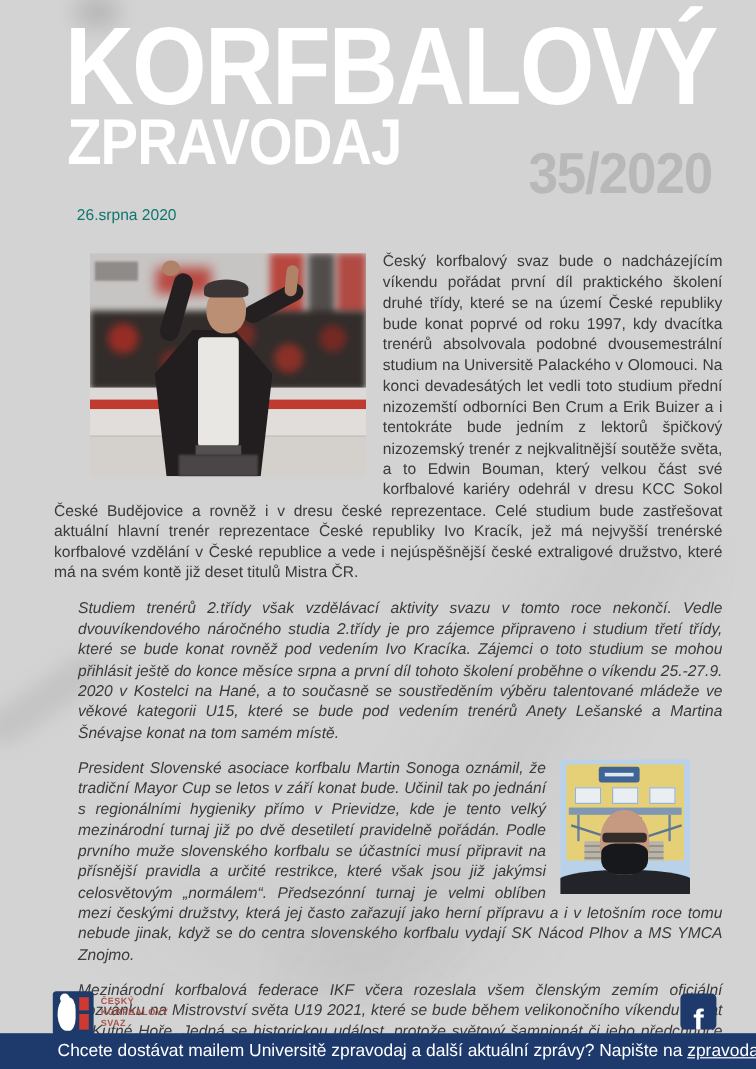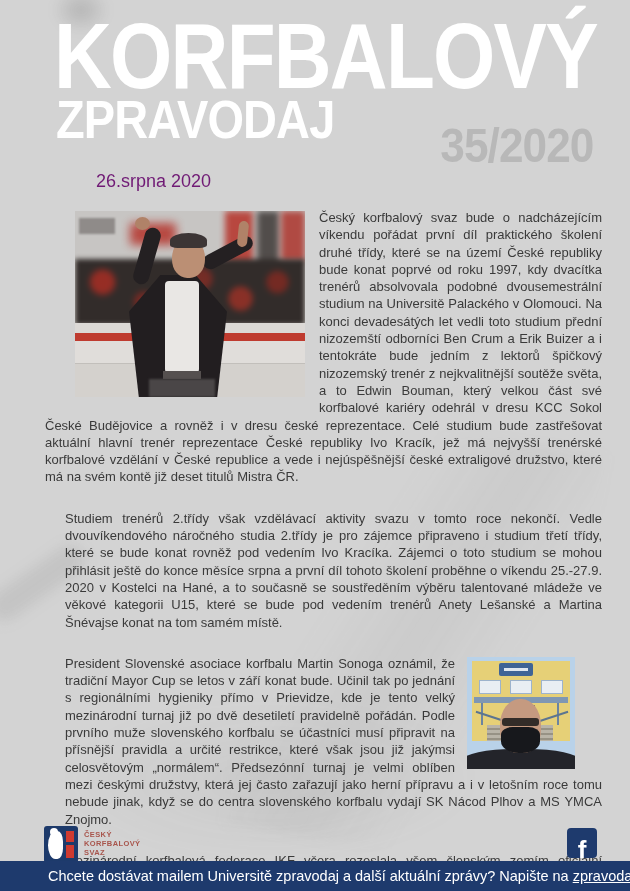--- a/index.html
+++ b/index.html
@@ -23,27 +23,27 @@
   
   .title1 { position:absolute; left:54px; top:10px; color:#ffffff;
     font-size:92px; font-weight:800; letter-spacing:-2px; line-height:1;
     transform:scaleX(.87); transform-origin:left top; white-space:nowrap; }
   .title2 { position:absolute; left:56px; top:92px; color:#ffffff;
     font-size:54px; font-weight:800; letter-spacing:-1px; line-height:1;
     transform:scaleX(.87); transform-origin:left top; white-space:nowrap; }
   .issue { position:absolute; right:36px; top:122px; color:#b8b8b8;
     font-size:48px; font-weight:800; letter-spacing:-1px; line-height:1;
     transform:scaleX(.92); transform-origin:right top; white-space:nowrap; }
-  .date { position:absolute; left:64px; top:171px; color:#701a75; font-size:18px;margin-left:32px; }
+  .date { position:absolute; left:64px; top:171px; color:#0f766e; font-size:13px; }
 
   
   .article { position:absolute; left:45px; top:209px; width:557px;
     text-align:justify; font-size:13px; line-height:17.3px; color:#3a3a3a; }
   .article p { margin:0; }
-  .article p + p { margin-top:24px; }
+  .article p + p { margin-top:12px;font-style:italic; }
   .p-indent { padding-left:20px; }
 
   
   .photo-coach { float:left; width:230px; height:186px; margin:2px 14px 5px 30px;
     position:relative; overflow:hidden; background:#d2cfcb; }
   .pc-ceiling { position:absolute; left:0; top:0; width:230px; height:50px; background:#c7c5c3; }
   .pc-window { position:absolute; left:4px; top:7px; width:36px; height:16px; background:#8f8b89; filter:blur(1px); }
   .pc-redblob { position:absolute; left:55px; top:12px; width:46px; height:22px; background:#b5342c; filter:blur(5px); opacity:.85; }
   .pc-redband1 { position:absolute; left:150px; top:0; width:28px; height:52px; background:#b73a31; filter:blur(3px); opacity:.9; }
   .pc-darkband { position:absolute; left:182px; top:0; width:22px; height:56px; background:#35302e; filter:blur(3px); opacity:.8; }

